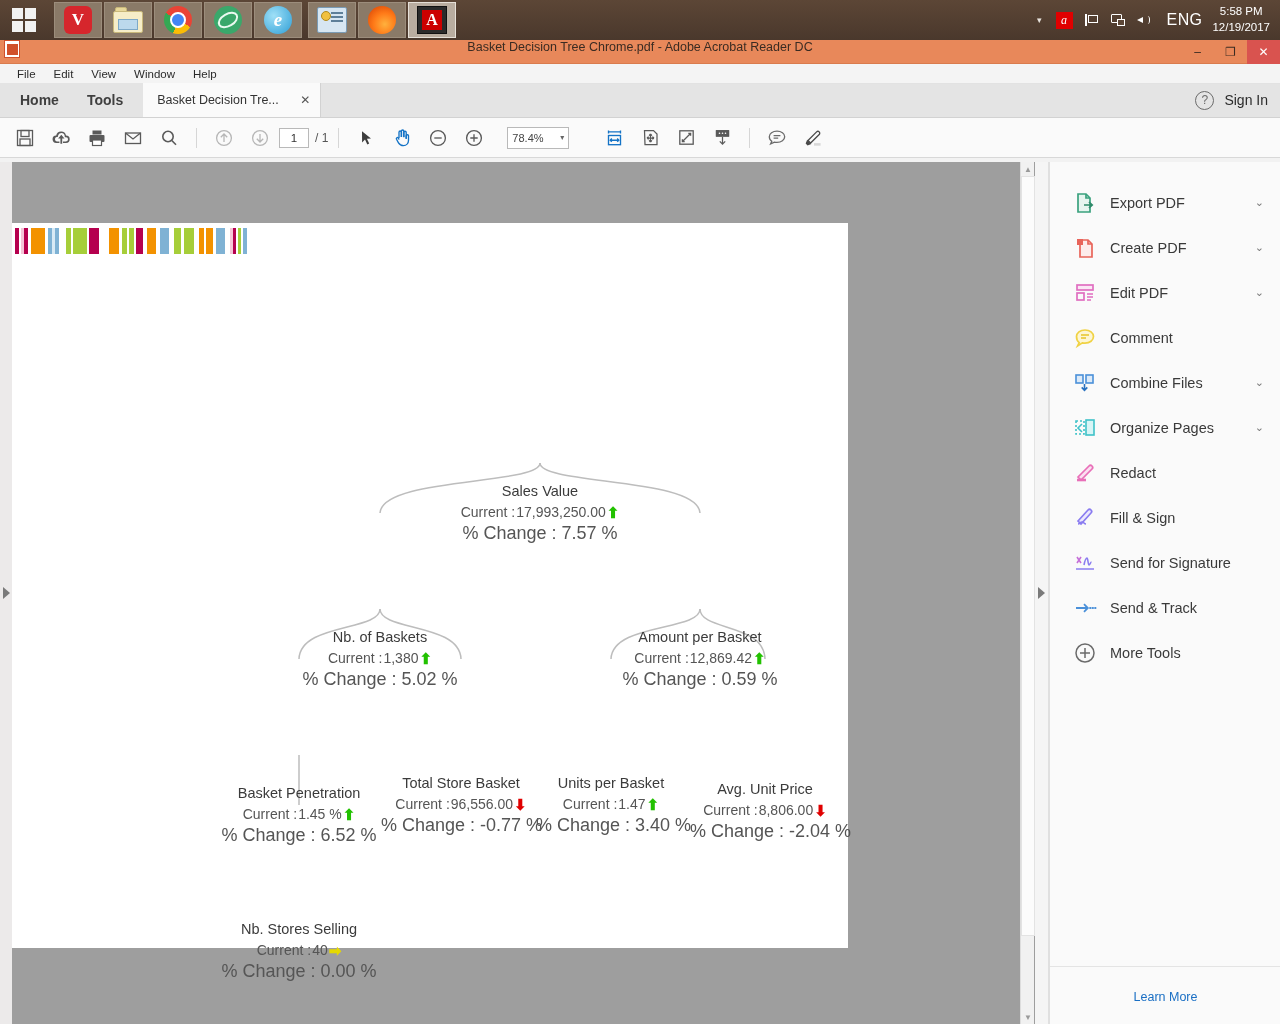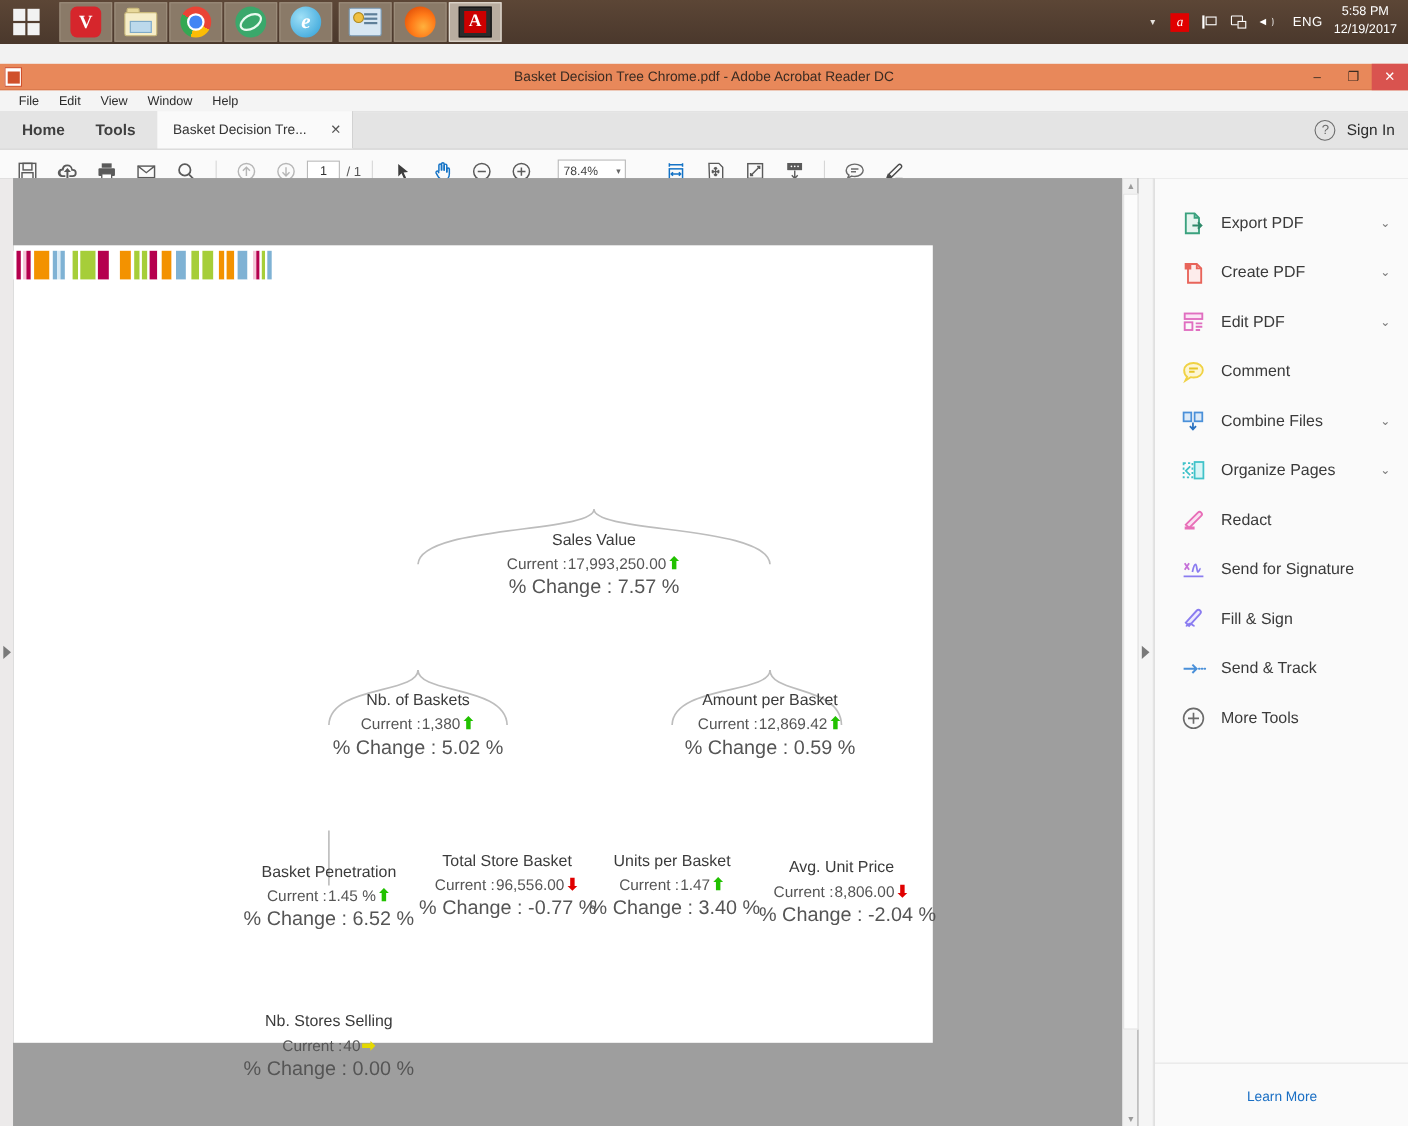--- a/index.html
+++ b/index.html
@@ -27,21 +27,21 @@
     display:flex; align-items:center; justify-content:center;
   }
   .tb-app.active { background:#b9ada0; border:1px solid #e6e0d8; }
   .tb-sep { width:4px; }
   .tb-right {
     margin-left:auto; display:flex; align-items:center; height:40px;
     padding-right:6px; color:#fff; font-size:11px;
   }
   .tb-right .tri { font-size:9px; margin:0 8px; color:#e8e4df; }
   .tray-ico { margin:0 6px; display:flex; align-items:center; }
-  .lang { margin:0 10px; font-size:12px; letter-spacing:.4px; }
+  .lang { margin:0 10px; font-size:16px; letter-spacing:.4px; }
   .clock { text-align:center; line-height:1.35; font-size:11.5px; padding-right:4px; }
 
   
   .ico-vivaldi { width:28px; height:28px; border-radius:6px; background:#d6262c;
     display:flex;align-items:center;justify-content:center; color:#fff; font-weight:bold; font-size:17px;
     font-family:"Liberation Serif", serif; }
   .ico-folder { width:30px;height:26px; position:relative; }
   .ico-folder .b { position:absolute; left:0; top:4px; width:30px; height:22px; background:#f6edc8; border:1px solid #c9b87a; border-radius:2px;}
   .ico-folder .t { position:absolute; left:2px; top:0px; width:12px; height:5px; background:#e8d89a; border:1px solid #c9b87a; border-radius:2px 2px 0 0;}
   .ico-folder .d { position:absolute; left:5px; top:12px; width:20px; height:11px; background:#bcd9ec; border:1px solid #7ea9c7;}
@@ -70,22 +70,22 @@
   .netico{width:14px;height:12px;position:relative}
   .netico:before{content:"";position:absolute;left:0;top:0;width:9px;height:7px;border:1.5px solid #fff;border-radius:1px}
   .netico:after{content:"";position:absolute;right:0;bottom:0;width:6px;height:5px;border:1.5px solid #fff;background:#5c4636}
   .sndico{width:14px;height:12px;position:relative}
   .sndico:before{content:"";position:absolute;left:0;top:3px;width:0;height:0;border-style:solid;border-width:3px 6px 3px 0;border-color:transparent #fff transparent transparent}
   .sndico:after{content:"";position:absolute;left:8px;top:2px;width:4px;height:8px;border-right:1.5px solid #fff;border-radius:0 50% 50% 0/0 50% 50% 0}
 
   
   #win { position:absolute; left:0; top:40px; width:1280px; height:984px; background:#f2f2f2; }
   #titlebar {
-    height:24px; background:#e8885a; display:flex; align-items:center;
-    position:relative; border-bottom:1px solid #d97b4d;margin-top:18px;
+    height:24px; background:#e8885a; display:flex; align-items:flex-start;
+    position:relative; border-bottom:1px solid #d97b4d;
   }
   .tb-pdficon{ width:16px;height:18px;margin-left:4px;background:#fff;border:1px solid #d0502a;position:relative;}
   .tb-pdficon:after{content:"";position:absolute;left:2px;top:3px;width:11px;height:11px;background:#d0502a;}
   #title { position:absolute;left:0;right:0;text-align:center;font-size:12.5px;color:#3a2b22; }
   .wbtns{ margin-left:auto; display:flex; height:24px; }
   .wbtn{ width:33px;height:24px;display:flex;align-items:center;justify-content:center;color:#3a2b22;font-size:12px;}
   .wbtn.close{ background:#d9534f;color:#fff; }
 
   #menubar { height:20px; background:#f4f4f4; display:flex; align-items:center; padding-left:8px;
     font-size:11.5px; color:#2b2b2b; border-bottom:1px solid #e2e2e2;}
@@ -663,43 +663,43 @@
               <path d="M5 16L16 5a2 2 0 0 1 3 3L8 19z" fill="#fbe0f1"></path>
               <path d="M4 19h9" stroke="#e86fb8" stroke-width="2.6"></path>
             </svg>
           </span>
           <span class="rlabel">Redact</span>
           <span class="rchev"></span>
         </div>
 
         <div class="ritem">
           <span class="ricon">
+            <svg width="24" height="24" viewBox="0 0 24 24" fill="none" stroke="#8a7cf0" stroke-width="1.7">
+              <path d="M5 15L15 4a2 2 0 0 1 3 3L8 18z" fill="#ece9fd"></path>
+              <path d="M5 18c2 0 2-2 4-2s2 2 4 2"></path>
+            </svg>
+          </span>
+          <span class="rlabel">Fill &amp; Sign</span>
+          <span class="rchev"></span>
+        </div>
+
+        <div class="ritem">
+          <span class="ricon">
             <svg width="24" height="24" viewBox="0 0 24 24" fill="none" stroke="#8a7cf0" stroke-width="1.6">
               <path d="M4 6l4 6M8 6l-4 6" stroke="#c56fd8"></path>
               <path d="M11 14c1-5 2-7 3-7s1 7 2 7 1.5-3 2.5-3"></path>
               <path d="M3 18h18" stroke="#8a7cf0" stroke-width="1.5"></path>
             </svg>
           </span>
           <span class="rlabel">Send for Signature</span>
           <span class="rchev"></span>
         </div>
 
         <div class="ritem">
           <span class="ricon">
-            <svg width="24" height="24" viewBox="0 0 24 24" fill="none" stroke="#8a7cf0" stroke-width="1.7">
-              <path d="M5 15L15 4a2 2 0 0 1 3 3L8 18z" fill="#ece9fd"></path>
-              <path d="M5 18c2 0 2-2 4-2s2 2 4 2"></path>
-            </svg>
-          </span>
-          <span class="rlabel">Fill &amp; Sign</span>
-          <span class="rchev"></span>
-        </div>
-
-        <div class="ritem">
-          <span class="ricon">
             <svg width="24" height="24" viewBox="0 0 24 24" fill="none" stroke="#4a90d9" stroke-width="1.8">
               <path d="M3 12h11M11 8.2l3.8 3.8L11 15.8"></path>
               <path d="M17 12h.6M19.5 12h.6M22 12h.6" stroke-linecap="round"></path>
             </svg>
           </span>
           <span class="rlabel">Send &amp; Track</span>
           <span class="rchev"></span>
         </div>
 
         <div class="ritem">

